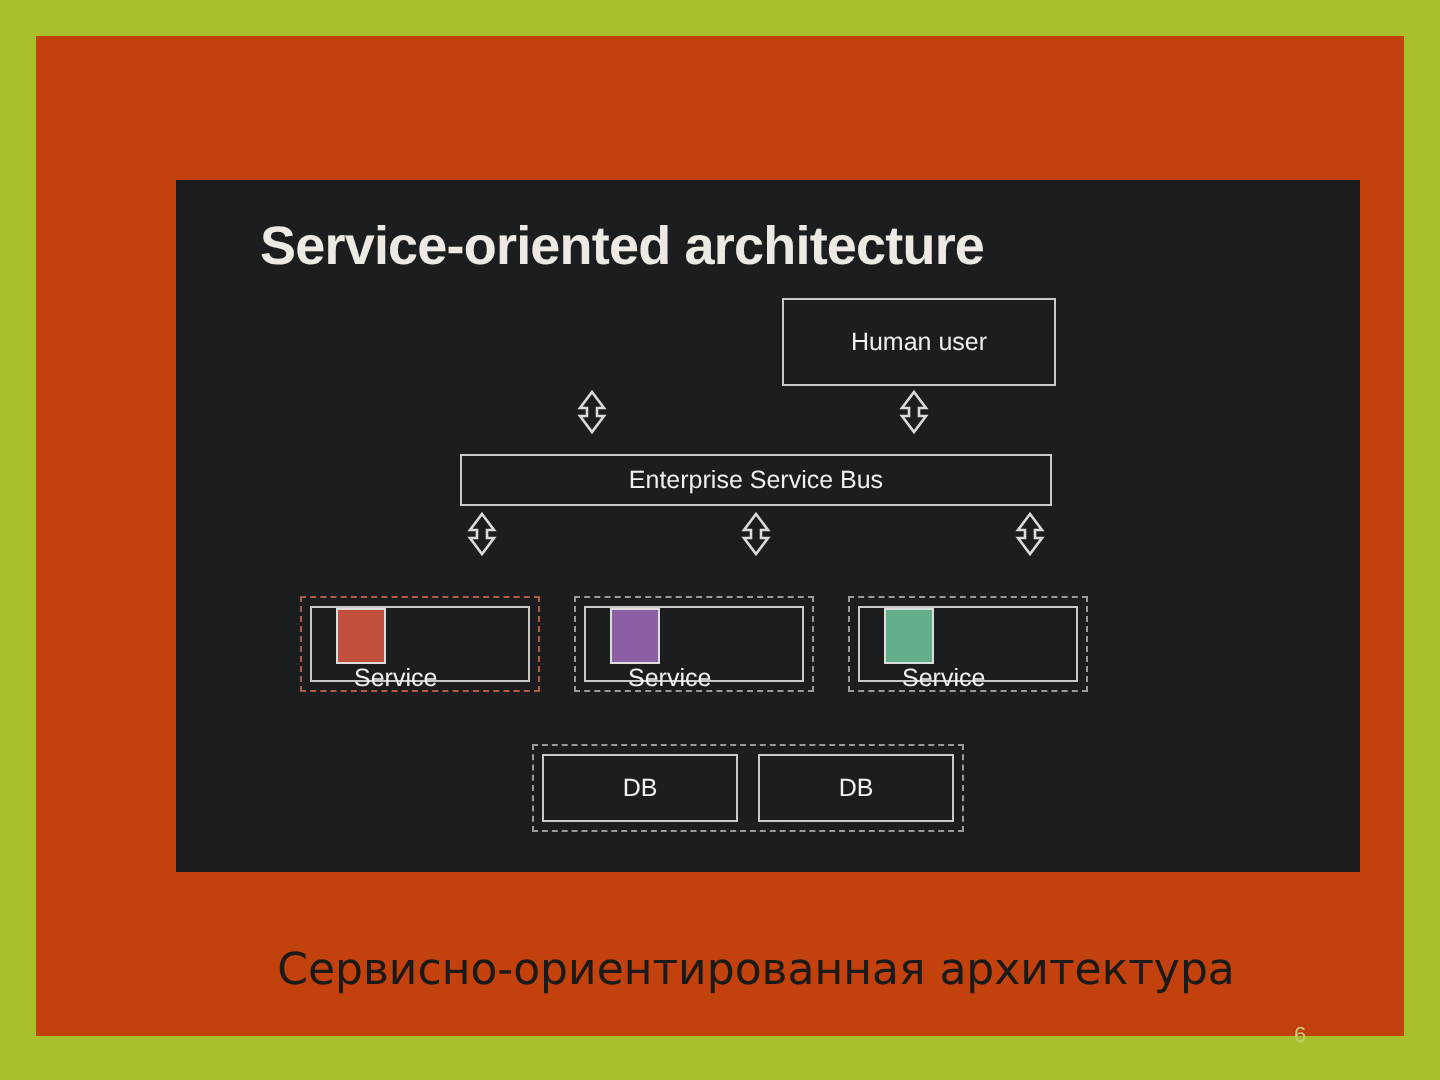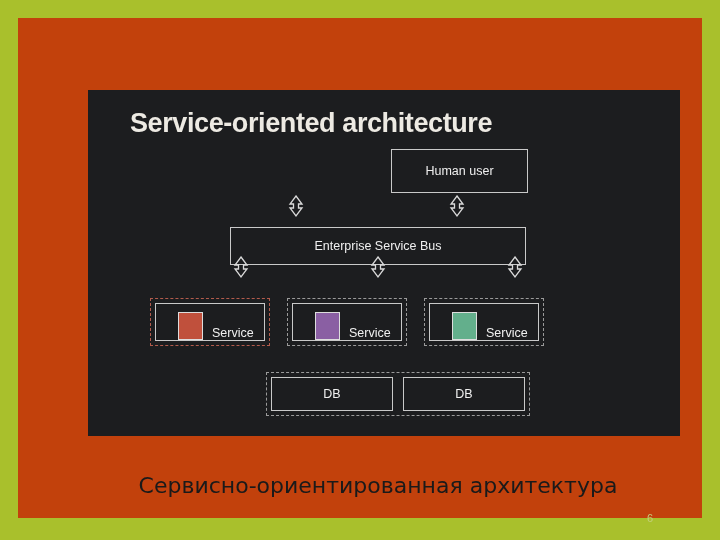--- a/index.html
+++ b/index.html
@@ -68,21 +68,21 @@
     background: transparent;
   }
 
   #box-cloud-consumer {
     left: 142px; top: 59px; width: 133px; height: 44px;
   }
   #box-human-user {
     left: 303px; top: 59px; width: 137px; height: 44px;
   }
   #box-esb {
-    left: 142px; top: 137px; width: 296px; height: 38px;
+    left: 142px; top: 137px; width: 296px; height: 26px;
   }
 
   
   .service-group {
     position: absolute;
     box-sizing: border-box;
     top: 208px;
     width: 120px;
     height: 48px;
     border: 1px dashed #9A9A9A;
@@ -91,41 +91,42 @@
   #service-group-1 { left: 62px;  border-color: #B25B4C; }
   #service-group-2 { left: 199px; border-color: #9A9A9A; }
   #service-group-3 { left: 336px; border-color: #9A9A9A; }
 
   .service-box {
     box-sizing: border-box;
     width: 100%;
     height: 100%;
     border: 1px solid #C9C9C9;
     display: flex;
-    align-items: flex-end;
-    padding-left: 22px;
+    align-items: flex-start;
+    padding-left: 12px;
+    flex-direction: column;
   }
   .service-swatch {
     width: 23px;
     height: 26px;
     border: 1px solid #DDDDDD;
     flex: 0 0 auto;
   }
   .service-label {
     color: #F0F0F0;
     font-size: 12.5px;
     margin-left: 9px;
   }
 
   
   #db-group {
     position: absolute;
     left: 178px;
     top: 282px;
-    width: 264px;
+    width: 216px;
     height: 44px;
     box-sizing: border-box;
     border: 1px dashed #9A9A9A;
     padding: 4px;
     display: flex;
     gap: 10px;
   }
   .db-box {
     box-sizing: border-box;
     flex: 1 1 0;

